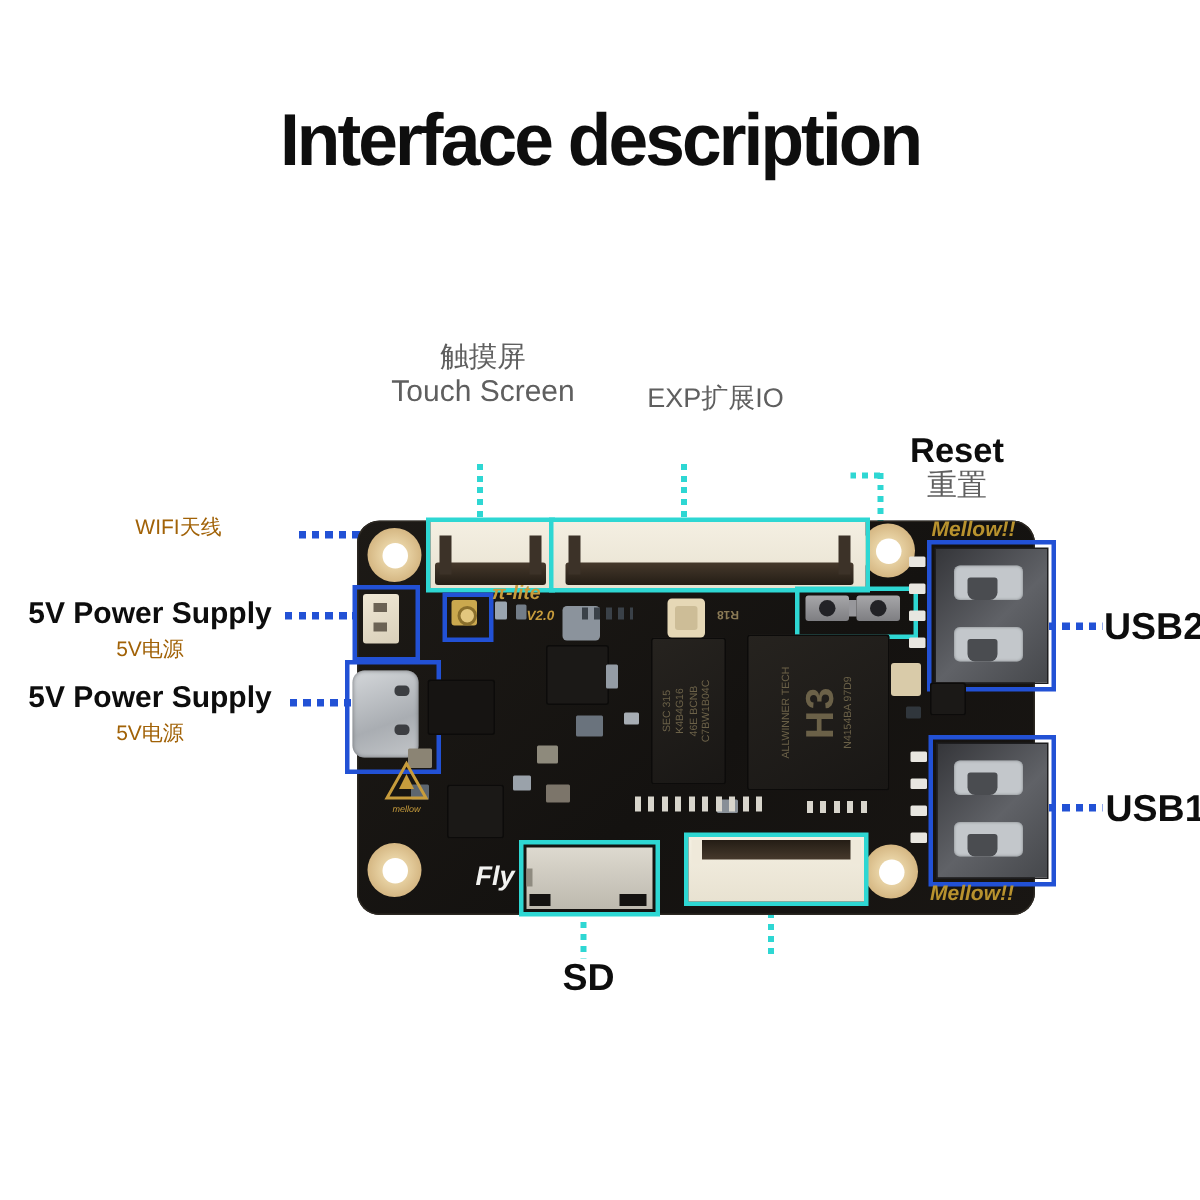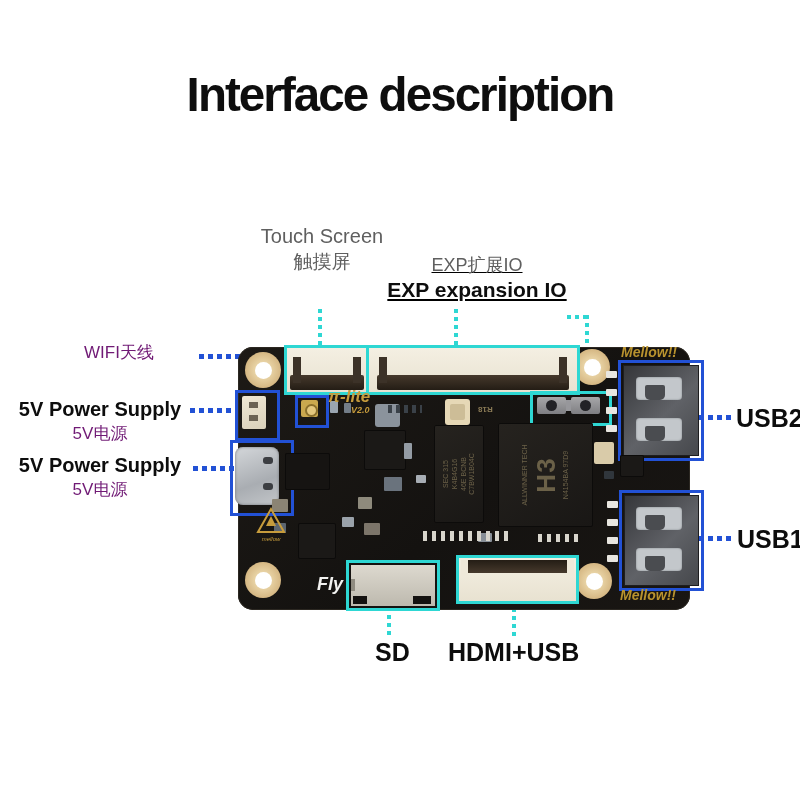--- a/index.html
+++ b/index.html
@@ -18,21 +18,21 @@
   .page-subtitle {
     position:absolute; left:0; top:126px; width:800px; text-align:center;
     font-size:29px; font-weight:600; color:#1a1a1a;
   }
 
   
   .callout { position:absolute; text-align:center; line-height:1.15; }
   .co-title   { font-size:23px; font-weight:bold; color:#0d0d0d; }
   .co-title-s { font-size:20px; font-weight:bold; color:#0d0d0d; }
   .co-sub     { font-size:20px; color:#5f5f5f; }
-  .co-sub-s   { font-size:17px; color:#701a75; }
+  .co-sub-s   { font-size:14px; color:#a16207; }
   .port-label { position:absolute; font-size:25px; font-weight:bold; color:#0d0d0d; }
 
   
   .dash-v { position:absolute; width:4px;
     background:repeating-linear-gradient(to bottom,#2ed7d3 0 4px,transparent 4px 8px); }
   .dash-h { position:absolute; height:4px;
     background:repeating-linear-gradient(to right,#2ed7d3 0 4px,transparent 4px 8px); }
   .dot-h { position:absolute; height:5px;
     background:repeating-linear-gradient(to right,#2251d5 0 5px,transparent 5px 9px); }
   .dot-v { position:absolute; width:5px;
@@ -80,48 +80,50 @@
   .gold-silk { position:absolute; color:#c79c3c; font-style:italic; font-weight:bold; }
 </style>
 </head>
 <body>
 
 <div class="canvas">
 
   <div class="page-title">Interface description</div>
 
   <div class="callout" style="left:232px; top:225px; width:180px;">
+    <div class="co-sub" style="font-size:19px; margin-top:3px;">触摸屏</div>
     <div class="co-sub">Touch Screen</div>
-    <div class="co-sub" style="font-size:19px; margin-top:3px;">触摸屏</div>
-  </div>
-
-  <div class="callout" style="left:377px; top:255px; width:200px;text-decoration:underline;">
+  </div>
+
+  <div class="callout" style="left:377px; top:255px; width:200px;">
     <div class="co-sub" style="font-size:18px;">EXP扩展IO</div>
-    <div class="co-title" style="font-size:21px; margin-top:2px;">EXP expansion IO</div>
-  </div>
-
+  </div>
+
+  <div class="callout" style="left:578px; top:287px; width:120px;">
+    <div class="co-title">Reset</div>
+    <div class="co-sub">重置</div>
+  </div>
 
   <div class="callout" style="left:34px; top:343px; width:170px;">
     <div class="co-sub-s">WIFI天线</div>
   </div>
 
   <div class="callout" style="left:8px; top:398px; width:184px;">
     <div class="co-title-s">5V Power Supply</div>
     <div class="co-sub-s" style="margin-top:3px;">5V电源</div>
   </div>
 
   <div class="callout" style="left:8px; top:454px; width:184px;">
     <div class="co-title-s">5V Power Supply</div>
     <div class="co-sub-s" style="margin-top:3px;">5V电源</div>
   </div>
 
   <div class="port-label" style="left:736px; top:404px;">USB2</div>
   <div class="port-label" style="left:737px; top:525px;">USB1</div>
   <div class="port-label" style="left:375px; top:638px;">SD</div>
-  <div class="port-label" style="left:448px; top:638px;">HDMI+USB</div>
 
   <div class="dash-v" style="left:318px; top:309px; height:38px;"></div>
   <div class="dash-v" style="left:454px; top:309px; height:38px;"></div>
   <div class="dash-h" style="left:567px; top:315px; width:22px;"></div>
   <div class="dash-v" style="left:585px; top:315px; height:80px;"></div>
   <div class="dash-v" style="left:387px; top:607px; height:32px;"></div>
   <div class="dash-v" style="left:512px; top:600px; height:39px;"></div>
 
   <div class="dot-h" style="left:199px; top:354px; width:84px;"></div>
   <div class="dot-v" style="left:278px; top:359px; height:48px;"></div>
@@ -285,21 +287,21 @@
     <div class="pad" style="left:368px; top:78px; width:11px; height:7px;"></div>
     <div class="pad" style="left:369px; top:154px; width:11px; height:7px;"></div>
     <div class="pad" style="left:369px; top:172px; width:11px; height:7px;"></div>
     <div class="pad" style="left:369px; top:190px; width:11px; height:7px;"></div>
     <div class="pad" style="left:369px; top:208px; width:11px; height:7px;"></div>
 
     <div class="abs" style="left:185px; top:184px; width:86px; height:10px; background:repeating-linear-gradient(to right,#d8d5cc 0 4px,transparent 4px 9px);"></div>
     <div class="abs" style="left:300px; top:187px; width:42px; height:8px; background:repeating-linear-gradient(to right,#d8d5cc 0 4px,transparent 4px 9px);"></div>
     <div class="abs" style="left:150px; top:58px; width:34px; height:8px; background:repeating-linear-gradient(to right,#3a4148 0 4px,transparent 4px 8px);"></div>
 
-    <div class="gold-silk" style="left:90px; top:40px; font-size:17px;">π-lite</div>
+    <div class="gold-silk" style="left:90px; top:40px; font-size:13px;">π-lite</div>
     <div class="gold-silk" style="left:113px; top:58px; font-size:9px;">V2.0</div>
     <div class="gold-silk" style="left:240px; top:58px; font-size:8px; font-style:normal; color:#8a7a55; transform:rotate(180deg);">R18</div>
     <div class="gold-silk" style="left:383px; top:-3px; font-size:14px; color:#b8922e;">Mellow!!</div>
     <div class="gold-silk" style="left:382px; top:240px; font-size:14px; color:#b8922e;">Mellow!!</div>
     <div class="gold-silk" style="left:79px; top:227px; font-size:18px; color:#f2f2f0;">Fly</div>
 
     <div class="abs" style="left:16px; top:160px; width:34px; height:40px; text-align:center;">
       <svg width="30" height="28" viewBox="0 0 30 28">
         <path d="M15 2 L28 25 H2 Z" fill="none" stroke="#c79c3c" stroke-width="2"></path>
         <path d="M15 9 L20 19 H10 Z" fill="#c79c3c"></path>

